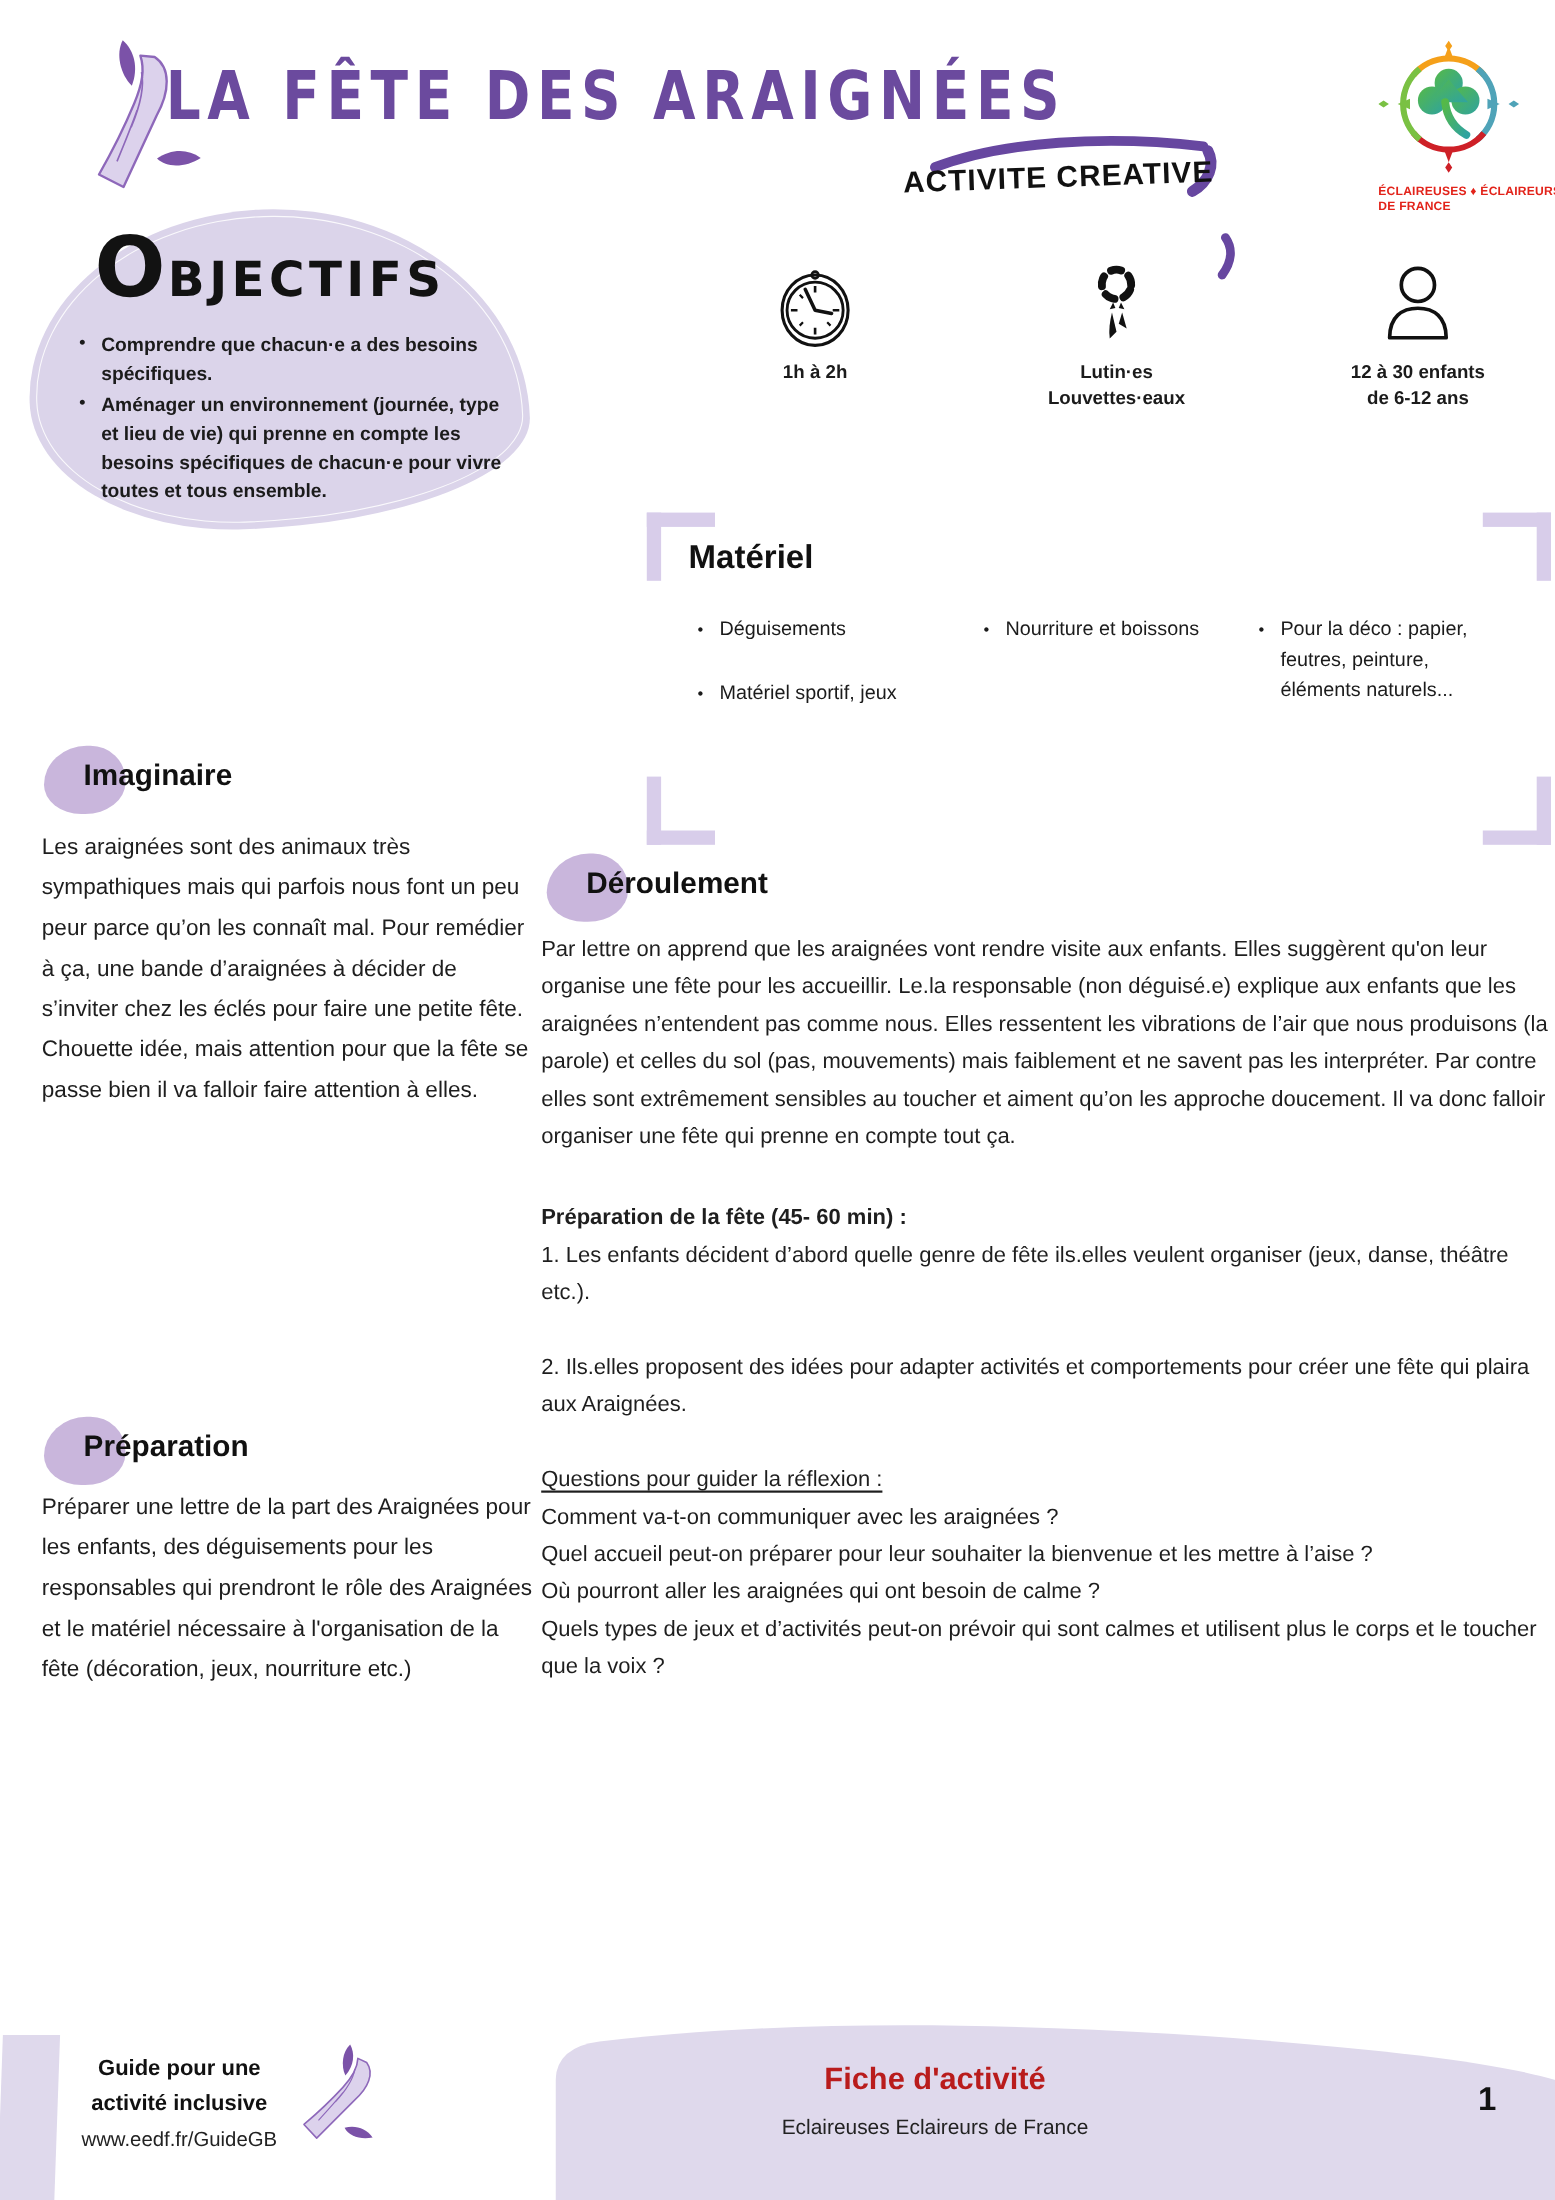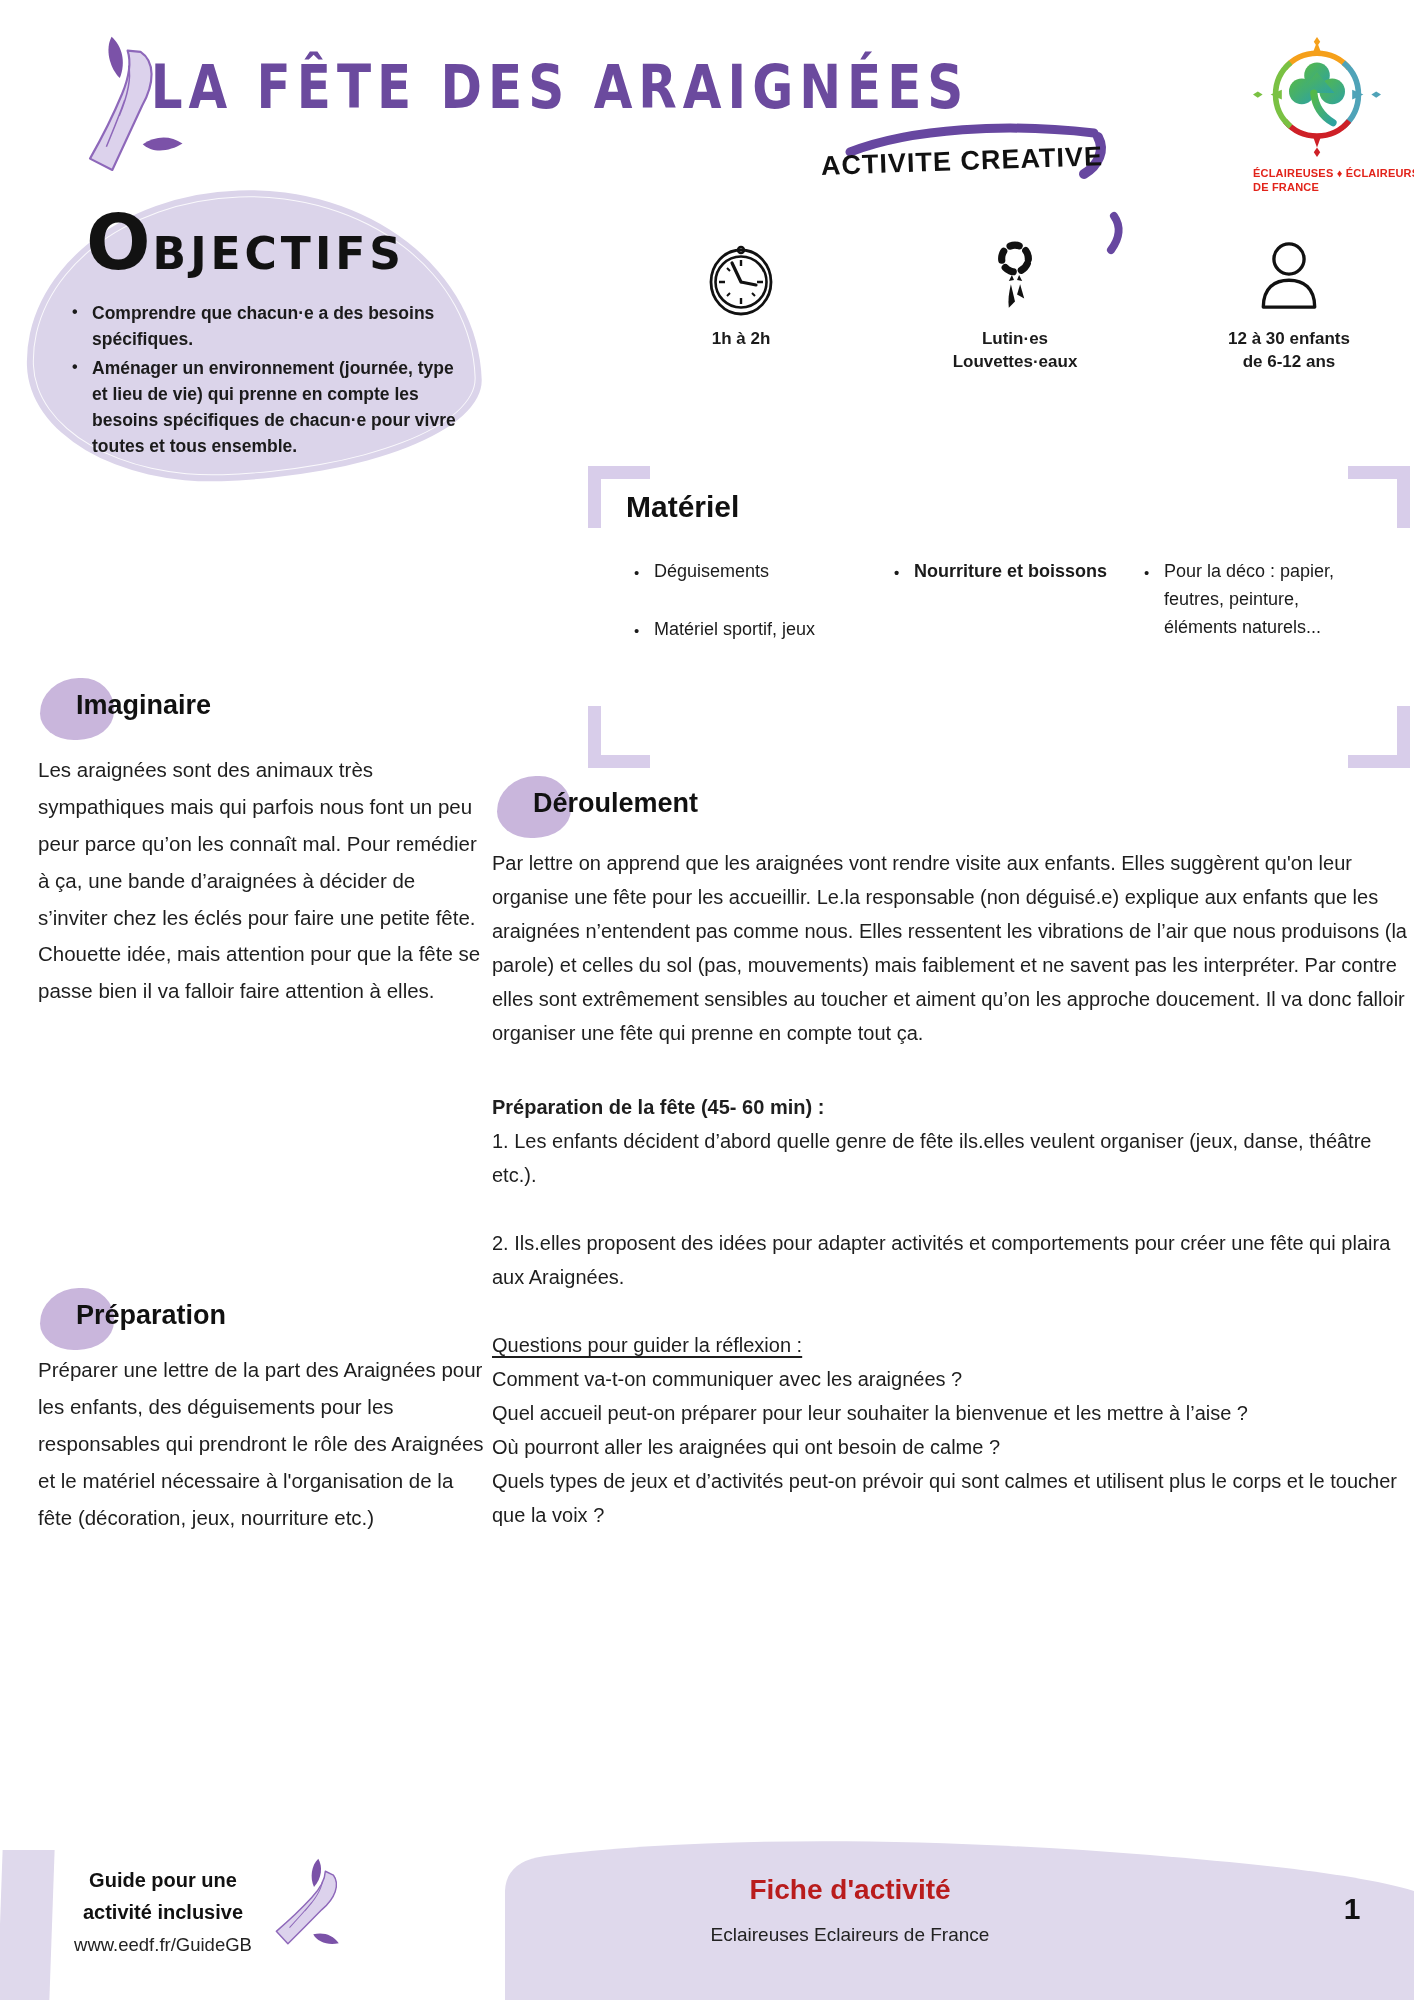--- a/index.html
+++ b/index.html
@@ -58,21 +58,21 @@
   .materiel { position:absolute; left:588px; top:466px; width:822px; height:302px; }
   .bracket { position:absolute; width:62px; height:62px; }
   .bracket.tl { left:0; top:0; border-top:13px solid #d8cdea; border-left:13px solid #d8cdea; }
   .bracket.tr { right:0; top:0; border-top:13px solid #d8cdea; border-right:13px solid #d8cdea; }
   .bracket.bl { left:0; bottom:0; border-bottom:13px solid #d8cdea; border-left:13px solid #d8cdea; }
   .bracket.br { right:0; bottom:0; border-bottom:13px solid #d8cdea; border-right:13px solid #d8cdea; }
   .materiel-title { position:absolute; left:38px; top:24px; font-size:30px; font-weight:bold; color:#111; }
   .materiel-cols { position:absolute; left:42px; top:92px; width:740px; display:flex; }
   .materiel-col { list-style:none; font-size:18px; line-height:1.55; }
   .materiel-col.c1 { width:260px; }
-  .materiel-col.c2 { width:250px;font-weight:bold; }
+  .materiel-col.c2 { width:250px; }
   .materiel-col.c3 { width:200px; }
   .materiel-col li { padding-left:24px; position:relative; margin-bottom:30px; }
   .materiel-col li::before { content:"•"; position:absolute; left:4px; font-size:15px; top:3px; }
   
   .sec-head { position:absolute; height:64px; }
   .sec-circle { position:absolute; left:0; top:0; width:74px; height:62px; background:#c9b6dc;
     border-radius:55% 45% 52% 48% / 60% 52% 48% 45%; }
   .sec-head h2 { position:relative; margin-left:36px; margin-top:12px; font-size:27px; font-weight:bold; color:#111; }
   
   .col-text { position:absolute; font-size:20.5px; line-height:1.8; color:#1e1e1e; }

